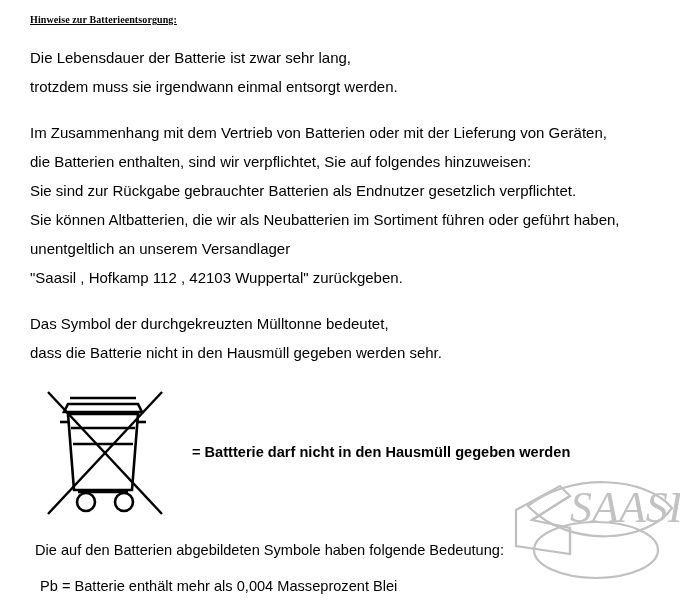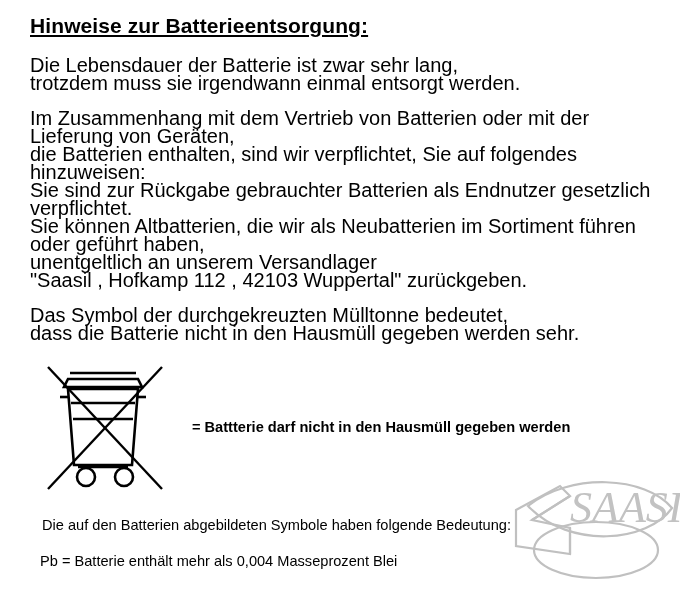--- a/index.html
+++ b/index.html
@@ -16,29 +16,30 @@
     overflow: hidden;
   }
   .page {
     position: relative;
     width: 684px;
     height: 600px;
     box-sizing: border-box;
     padding: 14px 22px 0 30px;
   }
   .title {
-    font-size: 21px;
+    font-size: 10px;
     font-weight: bold;
     text-decoration: underline;
     margin: 0 0 18px 0;
     letter-spacing: 0.1px;
+    font-family: Liberation Serif, serif;
   }
   .para {
-    font-size: 20px;
-    line-height: 18px;
+    font-size: 15px;
+    line-height: 29px;
     margin: 6px 0 17px 0;
     white-space: pre-line;
   }
   .para.tight {
     margin-bottom: 15px;
   }
   .bin-block {
     position: relative;
     height: 150px;
     margin-top: 6px;
@@ -50,21 +51,21 @@
   }
   .bin-caption {
     position: absolute;
     left: 162px;
     top: 62px;
     font-size: 14.6px;
     font-weight: bold;
   }
   .symbols-intro {
     font-size: 14.6px;
-    margin: 10px 0 17px 12px;
+    margin: 10px 0 17px 5px;
   }
   .symbol-line {
     font-size: 14.6px;
     line-height: 22px;
     margin: 10px;
   }
   .watermark {
     position: absolute;
     right: 4px;
     bottom: 10px;

